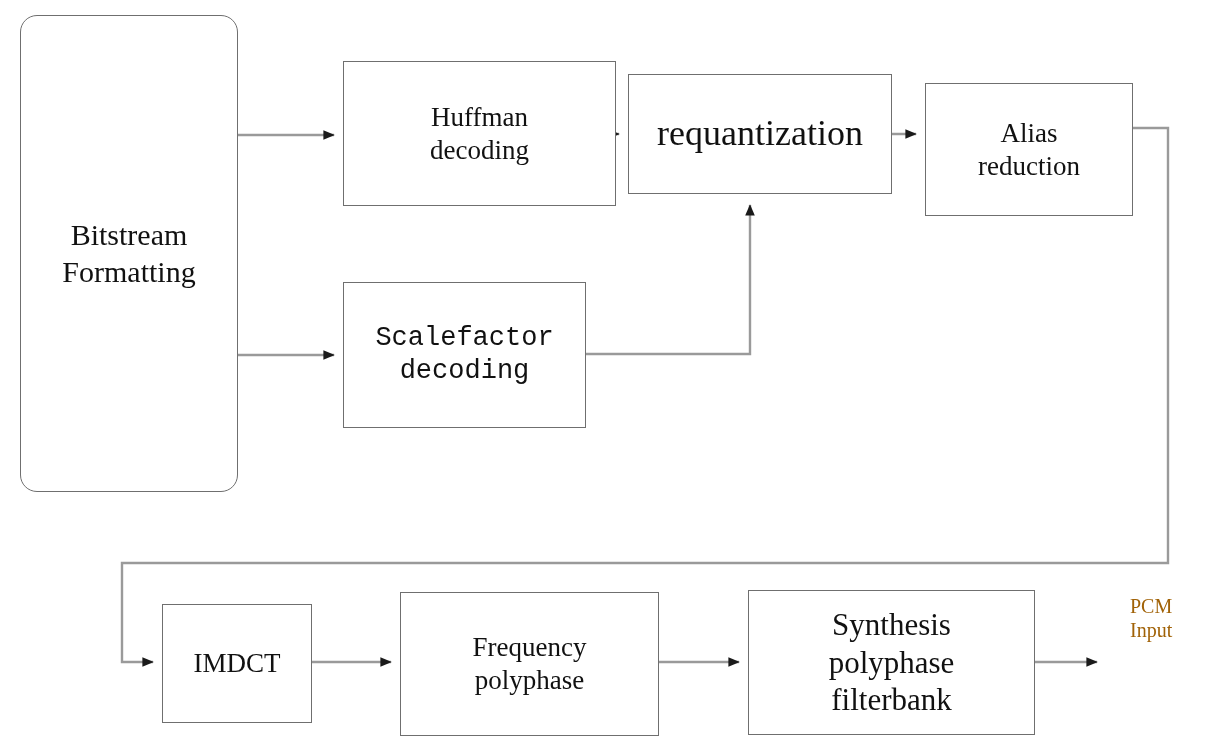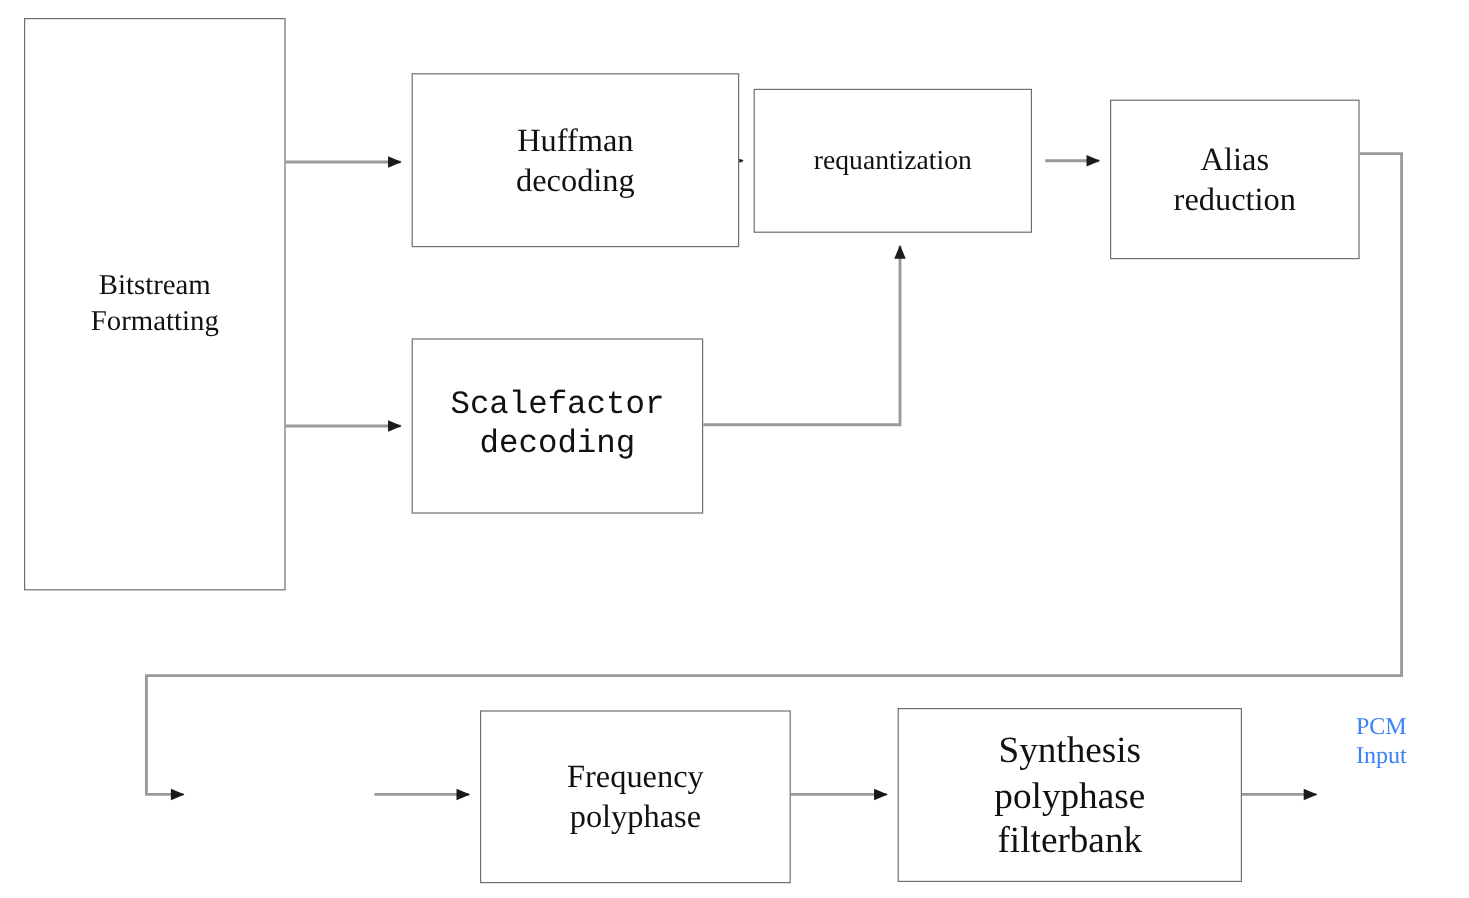--- a/index.html
+++ b/index.html
@@ -36,21 +36,21 @@
     line-height: 1.22;
     z-index: 3;
   }
   .node-label {
     display: block;
     white-space: pre-line;
     padding: 0 6px;
   }
   .free-label {
     position: absolute;
-    color: #3b82f6;
+    color: #a16207;
     font-size: 20px;
     line-height: 1.2;
     white-space: pre-line;
     text-align: left;
     z-index: 3;
   }
 </style>
 </head>
 <body>
 
@@ -77,44 +77,47 @@
       <path d="M 1133 128 L 1168 128 L 1168 563 L 122 563 L 122 662 L 153 662" marker-end="url(#ah)"></path>
 
       <path d="M 312 662 L 391 662" marker-end="url(#ah)"></path>
 
       <path d="M 659 662 L 739 662" marker-end="url(#ah)"></path>
 
       <path d="M 1035 662 L 1097 662" marker-end="url(#ah)"></path>
     </g>
   </svg>
 
-  <div class="node" style="left:20px; top:15px; width:218px; height:477px; font-size:24px;">
+  <div class="node" style="left:20px; top:15px; width:218px; height:477px; font-size:30px;border-radius:17px;">
     <span class="node-label">Bitstream
 Formatting</span>
   </div>
 
   <div class="node" style="left:343px; top:61px; width:273px; height:145px; font-size:27px;">
     <span class="node-label">Huffman
 decoding</span>
   </div>
 
-  <div class="node" style="left:628px; top:74px; width:232px; height:120px; font-size:23px;">
+  <div class="node" style="left:628px; top:74px; width:264px; height:120px; font-size:36px;">
     <span class="node-label">requantization</span>
   </div>
 
   <div class="node" style="left:925px; top:69px; width:208px; height:133px; font-size:27px;margin-top:14px;">
     <span class="node-label">Alias
 reduction</span>
   </div>
 
   <div class="node" style="left:343px; top:282px; width:243px; height:146px; font-size:27px;font-family:Liberation Mono, monospace;">
     <span class="node-label">Scalefactor
 decoding</span>
   </div>
 
+  <div class="node" style="left:162px; top:604px; width:150px; height:119px; font-size:27px;">
+    <span class="node-label">IMDCT</span>
+  </div>
 
   <div class="node" style="left:400px; top:592px; width:259px; height:144px; font-size:27px;">
     <span class="node-label">Frequency
 polyphase</span>
   </div>
 
   <div class="node" style="left:748px; top:590px; width:287px; height:145px; font-size:31px;">
     <span class="node-label">Synthesis
 polyphase
 filterbank</span>

